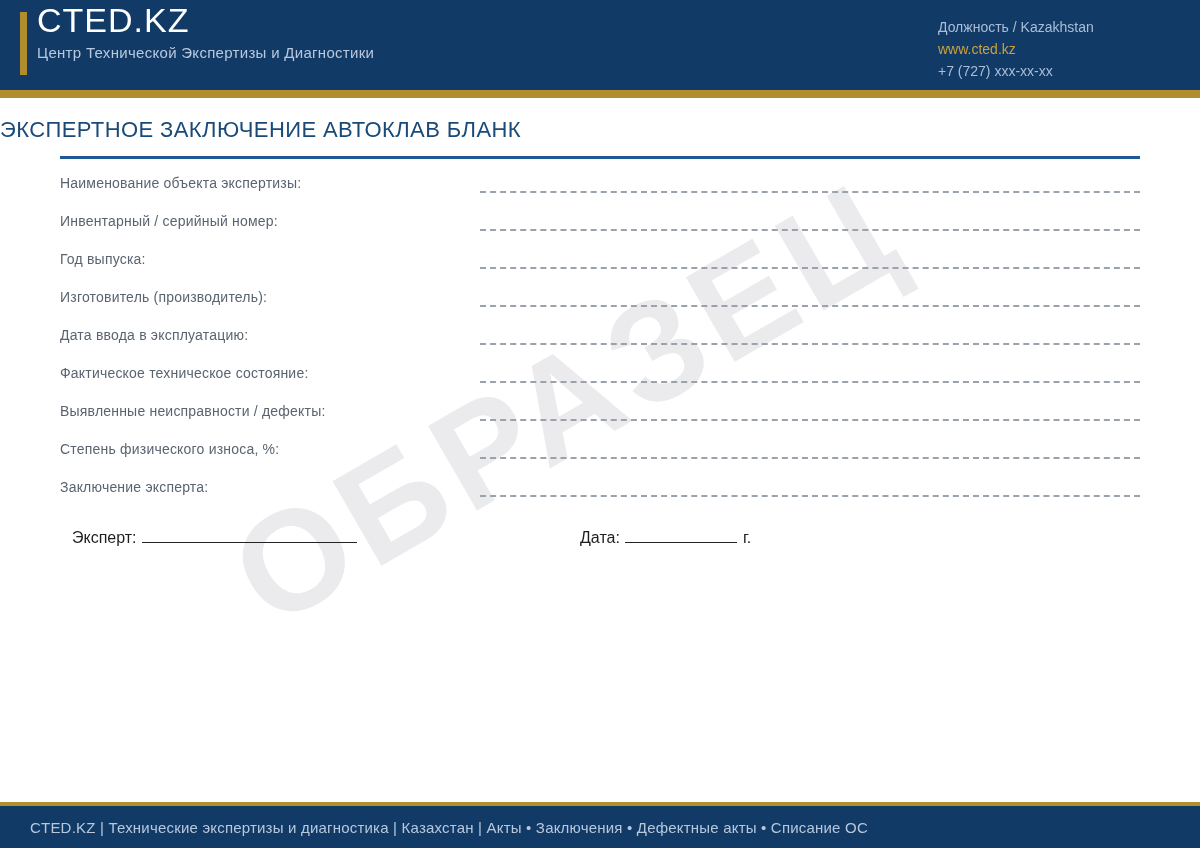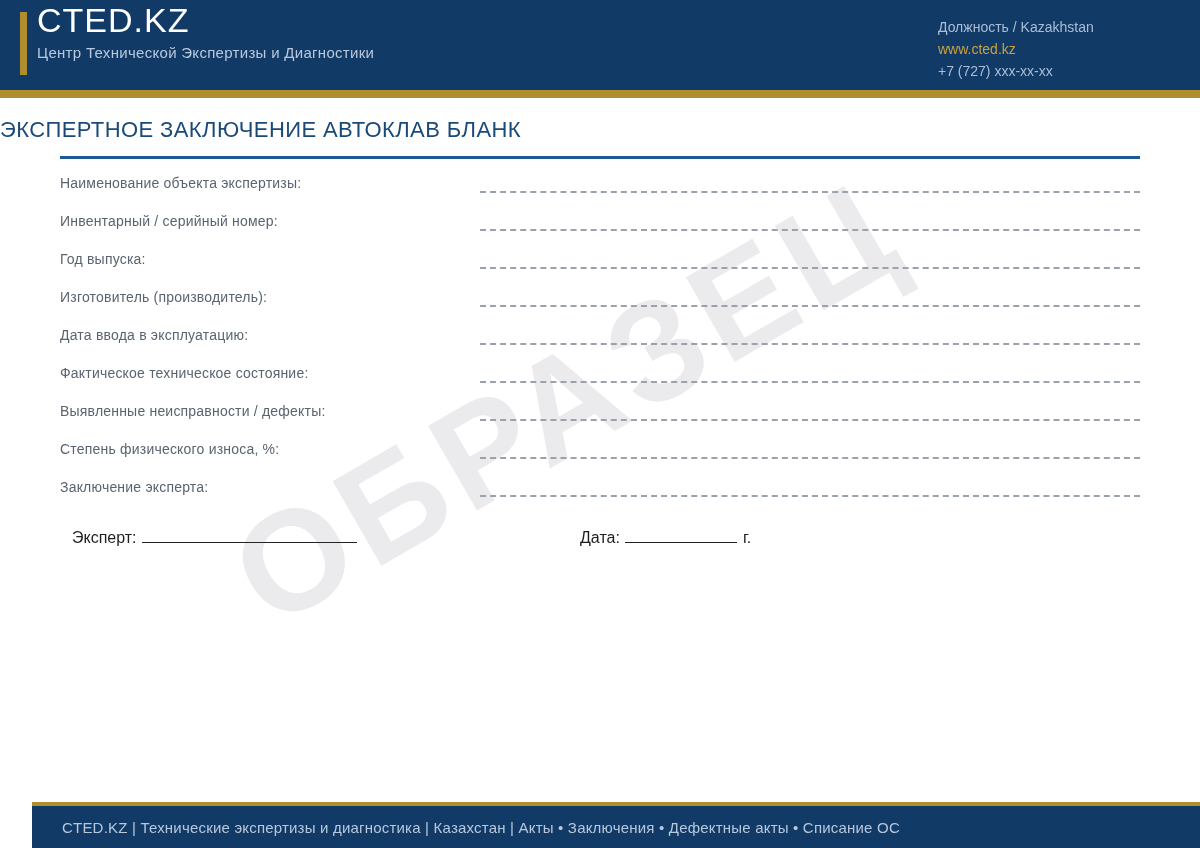--- a/index.html
+++ b/index.html
@@ -70,21 +70,21 @@
   .sig-right { position:absolute; left:580px; top:2px; }
   .sig-line {
     display:inline-block; border-bottom:1px solid #222; height:15px;
     margin-left:5px; vertical-align:baseline;
   }
   .line-expert { width:215px; }
   .line-position { width:197px; }
   .line-date { width:112px; margin-right:6px; }
 
   
-  .footer { position:absolute; left:0; right:0; bottom:0;padding-left:32px; }
+  .footer { position:absolute; left:0; right:0; bottom:0; }
   .footer-gold { height:4px; background:#b08e2e; }
   .footer-bar {
     height:42px; background:#123a67; display:flex; align-items:center;
     padding-left:30px;
   }
   .footer-text { font-size:15px; color:#b7c8dc; letter-spacing:0.2px; }
 </style>
 </head>
 <body>
 

